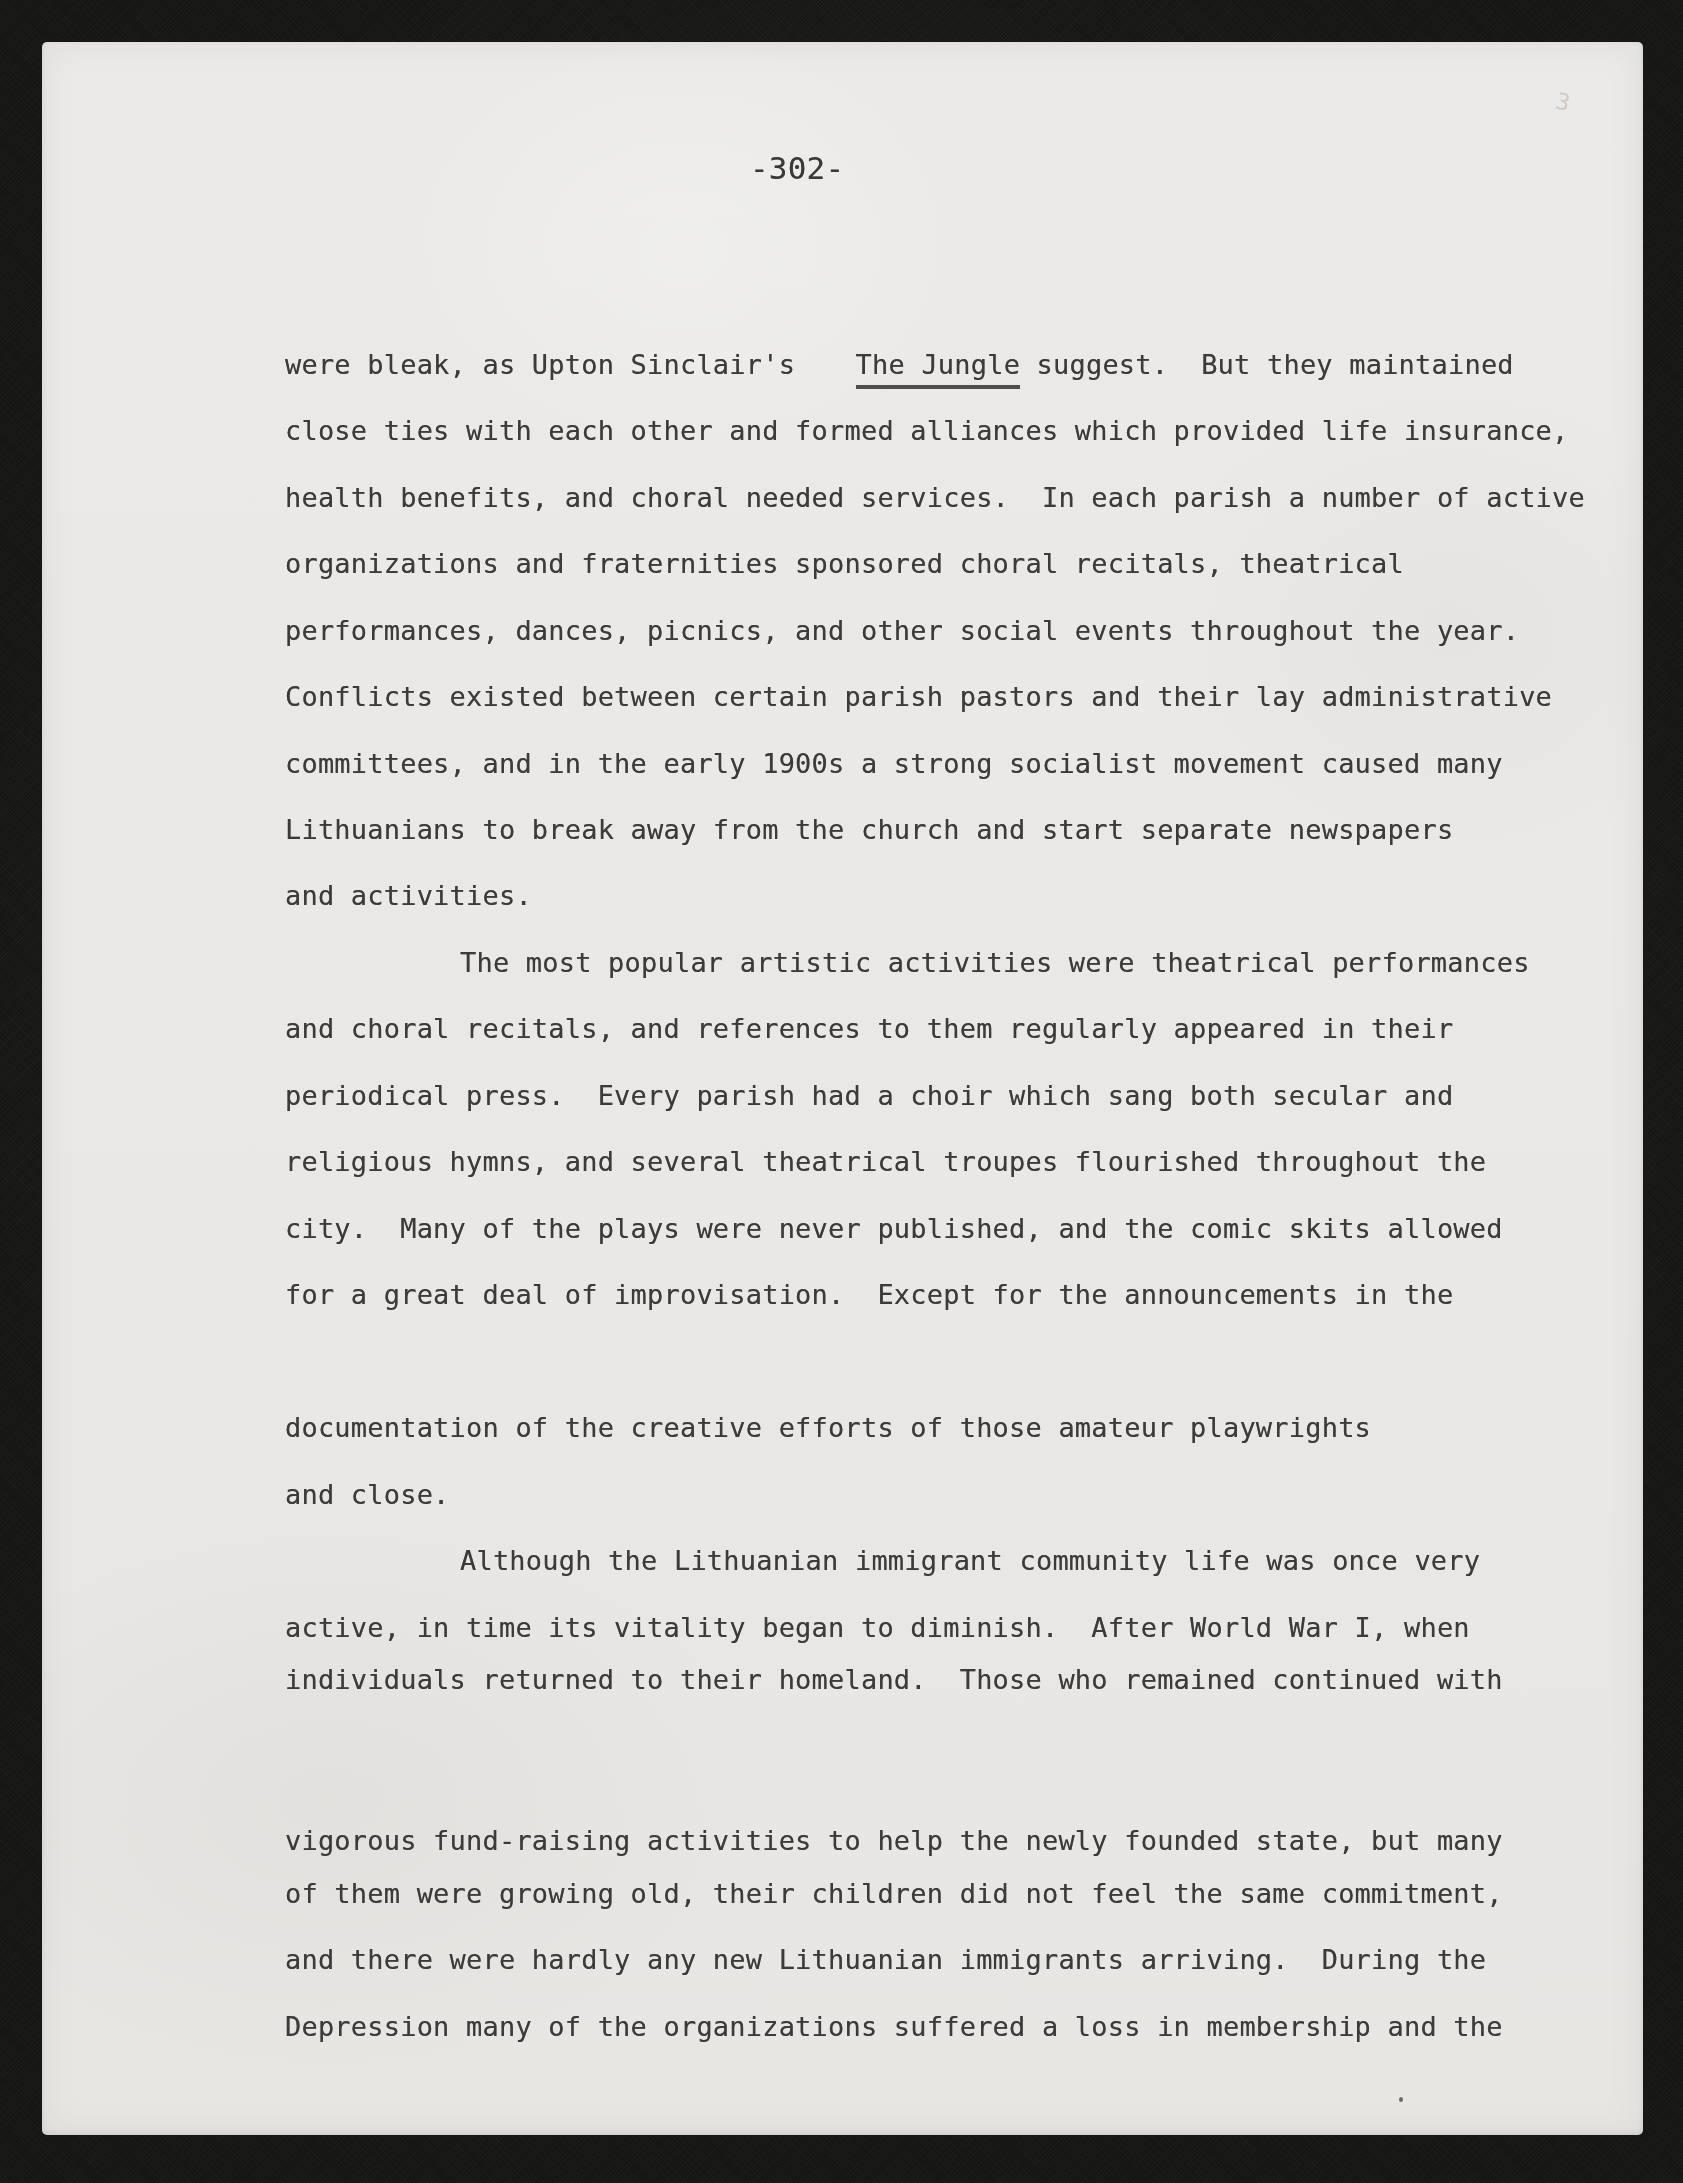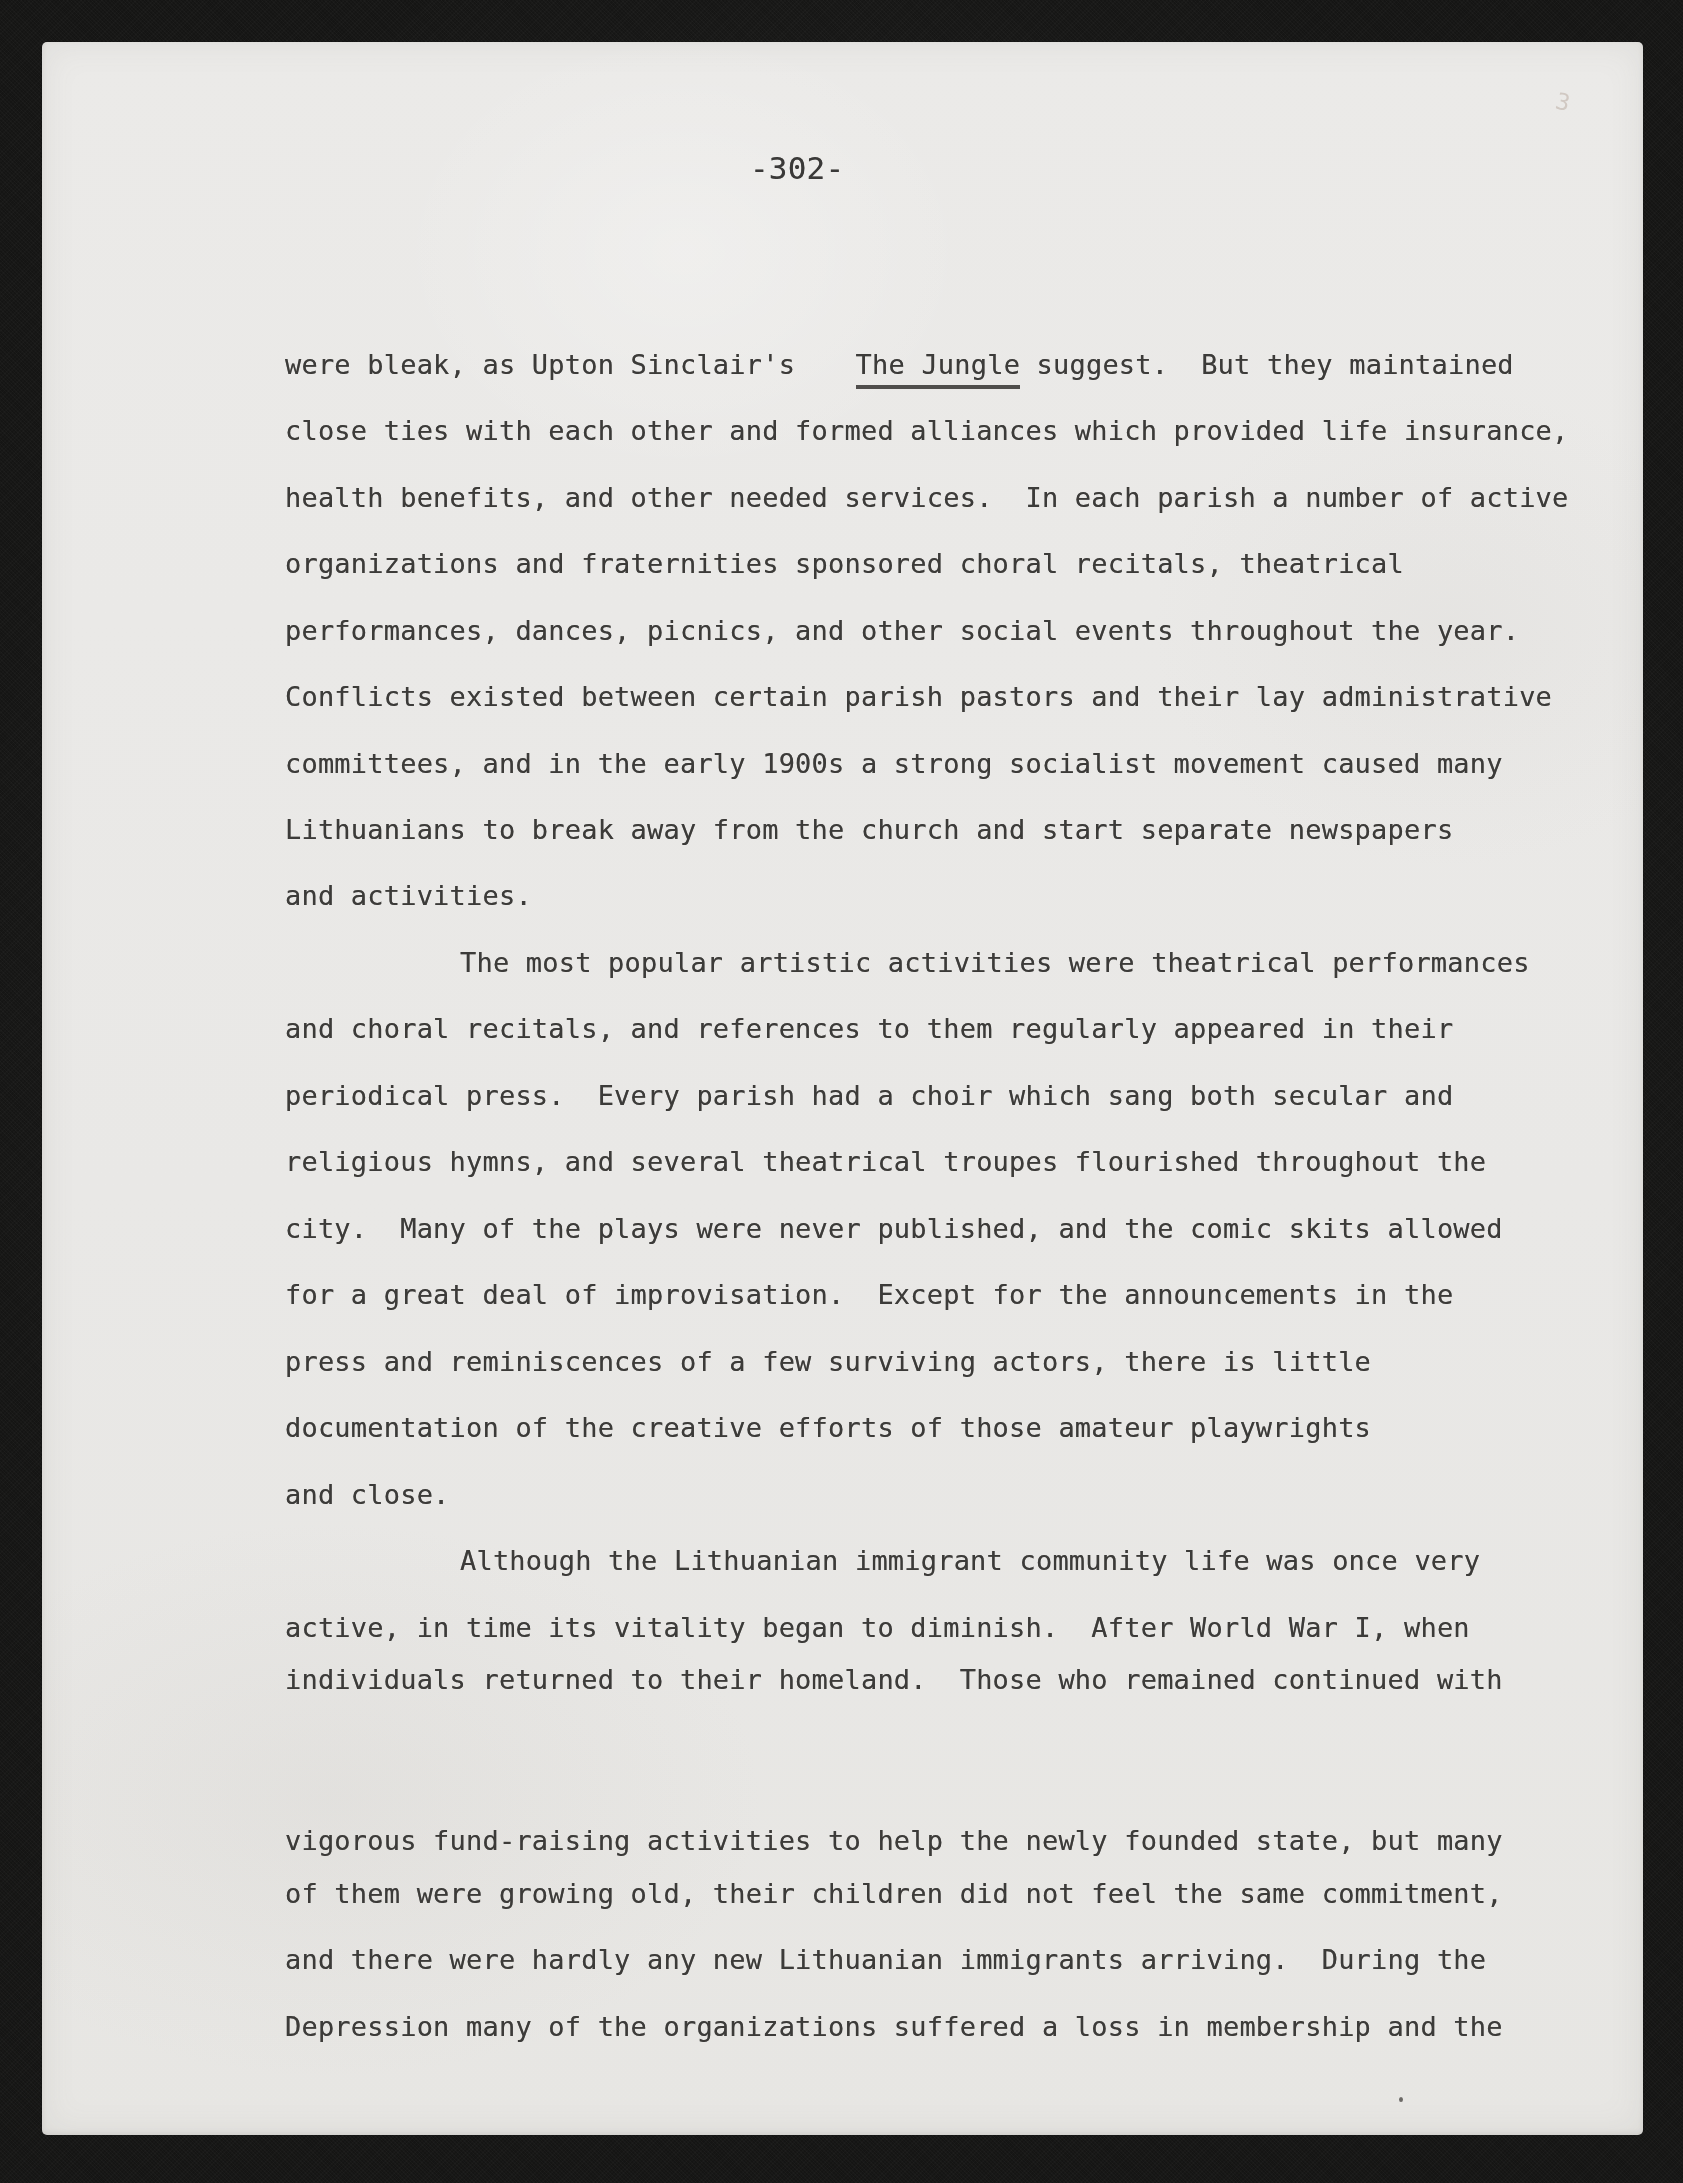--- a/index.html
+++ b/index.html
@@ -84,34 +84,33 @@
 </head>
 <body>
 
 <div id="screen">
   <div id="paper">
     <div id="page-number">-302-</div>
     <div id="pencil-mark">3</div>
 
     <div class="line" style="top:307px"><span>were bleak, as Upton Sinclair's </span><span class="underlined">The Jungle</span><span> suggest.  But they maintained</span></div>
     <div class="line" style="top:373px">close ties with each other and formed alliances which provided life insurance,</div>
-    <div class="line" style="top:440px">health benefits, and other needed services.  In each parish a number of active</div>
+    <div class="line" style="top:440px">health benefits, and choral needed services.  In each parish a number of active</div>
     <div class="line" style="top:506px">organizations and fraternities sponsored choral recitals, theatrical</div>
     <div class="line" style="top:573px">performances, dances, picnics, and other social events throughout the year.</div>
     <div class="line" style="top:639px">Conflicts existed between certain parish pastors and their lay administrative</div>
     <div class="line" style="top:706px">committees, and in the early 1900s a strong socialist movement caused many</div>
     <div class="line" style="top:772px">Lithuanians to break away from the church and start separate newspapers</div>
     <div class="line" style="top:838px">and activities.</div>
     <div class="line indent" style="top:905px">The most popular artistic activities were theatrical performances</div>
     <div class="line" style="top:971px">and choral recitals, and references to them regularly appeared in their</div>
     <div class="line" style="top:1104px">religious hymns, and several theatrical troupes flourished throughout the</div>
     <div class="line" style="top:1038px">periodical press.  Every parish had a choir which sang both secular and</div>
     <div class="line" style="top:1171px">city.  Many of the plays were never published, and the comic skits allowed</div>
     <div class="line" style="top:1237px">for a great deal of improvisation.  Except for the announcements in the</div>
-    <div class="line" style="top:1304px">press and reminiscences of a few surviving actors, there is little</div>
     <div class="line" style="top:1370px">documentation of the creative efforts of those amateur playwrights</div>
     <div class="line" style="top:1437px">and close.</div>
     <div class="line indent" style="top:1503px">Although the Lithuanian immigrant community life was once very</div>
     <div class="line" style="top:1570px">active, in time its vitality began to diminish.  After World War I, when</div>
     <div class="line" style="top:1622px">individuals returned to their homeland.  Those who remained continued with</div>
     <div class="line" style="top:1783px">vigorous fund-raising activities to help the newly founded state, but many</div>
     <div class="line" style="top:1836px">of them were growing old, their children did not feel the same commitment,</div>
     <div class="line" style="top:1902px">and there were hardly any new Lithuanian immigrants arriving.  During the</div>
     <div class="line" style="top:1969px">Depression many of the organizations suffered a loss in membership and the</div>
 

